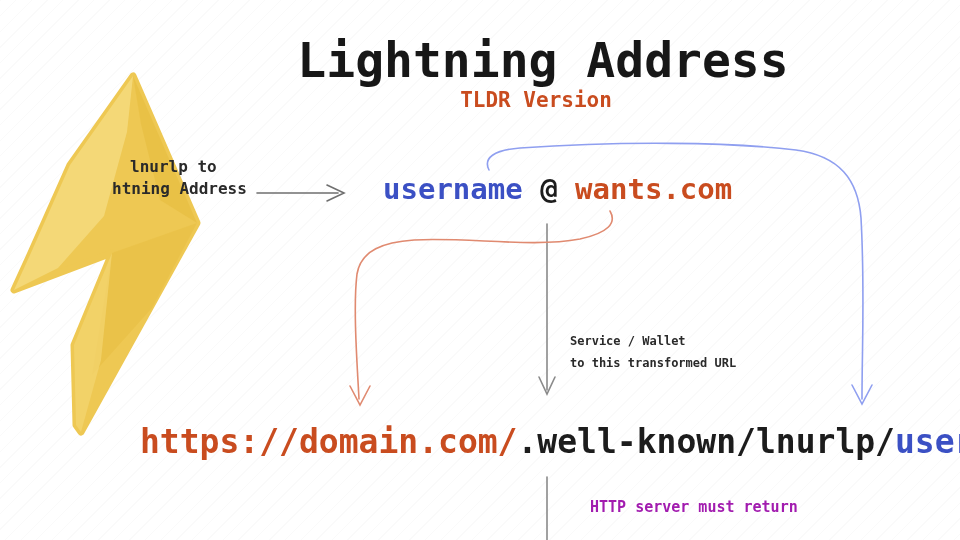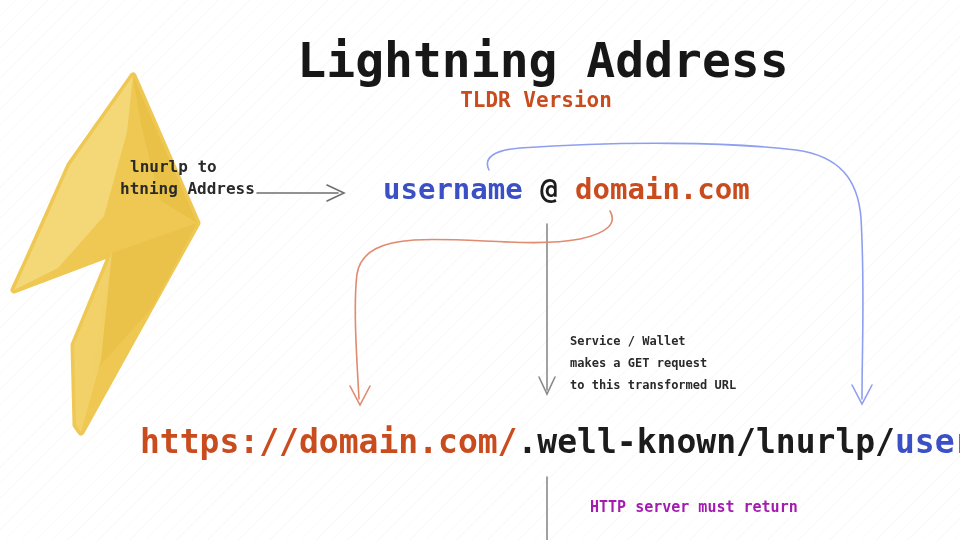--- a/index.html
+++ b/index.html
@@ -28,21 +28,21 @@
     color: #c94c1f; z-index: 4;
   }
 
   .payer-note {
     top: 156px; left: 104px; z-index: 3;
     font-size: 16px; font-weight: bold; line-height: 22px;
     color: #2a2a2a; white-space: nowrap;
   }
   .payer-note .l1 { margin-left: 26px; }
   .payer-note .l2 { margin-left: 13px; }
-  .payer-note .l3 { margin-left: 16px;  }
+  .payer-note .l3 { margin-left: 8px;  }
   .payer-note div { display: block; }
 
   .address {
     top: 172px; left: 383px; z-index: 4;
     font-size: 29px; font-weight: bold; white-space: nowrap;
   }
   .address .user   { color: #3b50c4; }
   .address .at     { color: #1c1c1c; }
   .address .domain { color: #c94c1f; }
 
@@ -108,25 +108,24 @@
 </svg>
 
 <div class="abs title">Lightning Address</div>
 <div class="abs subtitle">TLDR Version</div>
 
 <div class="abs payer-note">
   <div class="l1">lnurlp to</div>
   <div class="l3">htning Address</div>
 </div>
 
-<div class="abs address"><span class="user">username</span><span class="at"> @ </span><span class="domain">domain.com</span></div>
+<div class="abs address"><span class="user">username</span><span class="at"> @ </span><span class="domain">wants.com</span></div>
 
 <div class="abs service-note">
   <div>Service / Wallet</div>
-  <div>makes a GET request</div>
   <div>to this transformed URL</div>
 </div>
 
 <div class="abs url"><span class="origin">https://domain.com/</span><span class="path">.well-known/lnurlp/</span><span class="user">username</span></div>
 
 <div class="abs server-note">
   <div>HTTP server must return</div>
 </div>
 
 </body></html>

